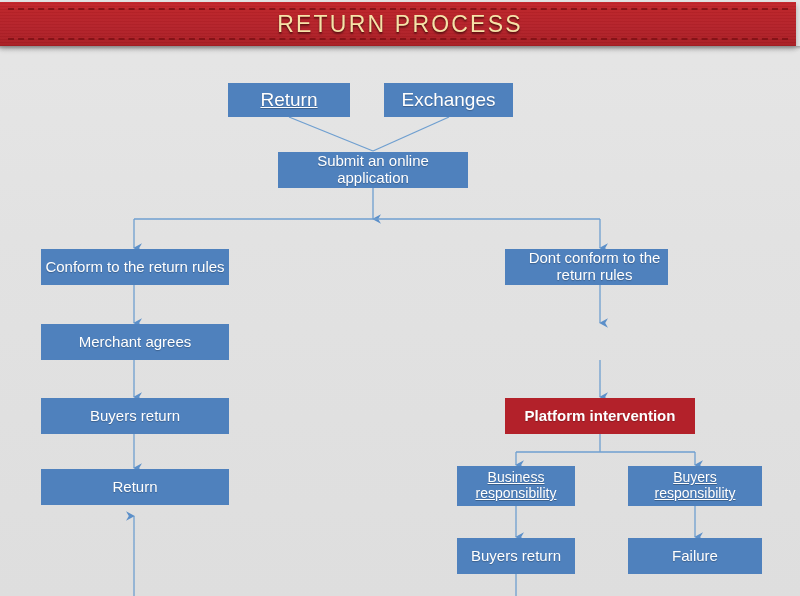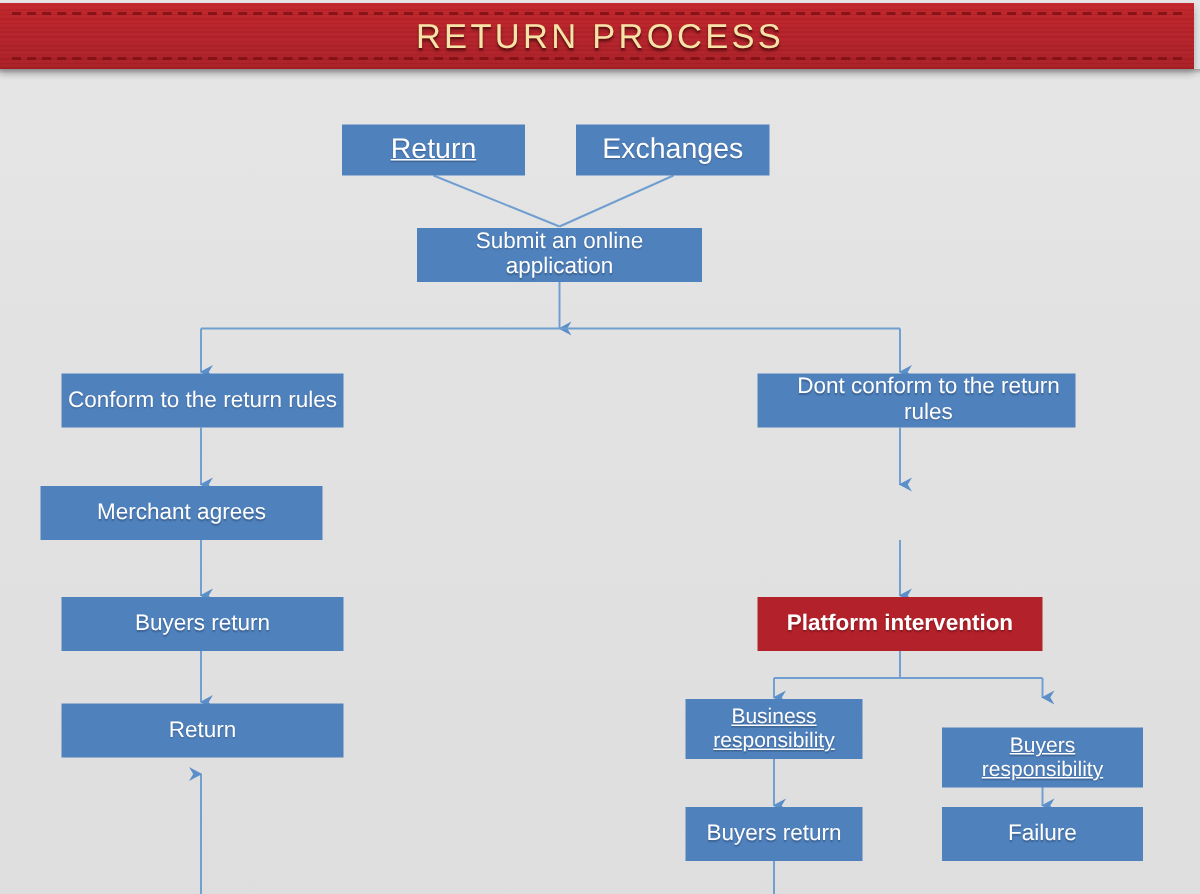--- a/index.html
+++ b/index.html
@@ -162,46 +162,46 @@
   </div>
 
   <div class="node fs-lg" style="left:384px; top:83px; width:129px; height:34px;">
     <span class="label">Exchanges</span>
   </div>
 
   <div class="node fs-md" style="left:41px; top:249px; width:188px; height:36px;">
     <span class="label">Conform to the return rules</span>
   </div>
 
-  <div class="node fs-md" style="left:27px; top:324px; width:188px; height:36px;">
+  <div class="node fs-md" style="left:41px; top:324px; width:188px; height:36px;">
     <span class="label">Merchant agrees</span>
   </div>
 
   <div class="node fs-md" style="left:41px; top:398px; width:188px; height:36px;">
     <span class="label">Buyers return</span>
   </div>
 
   <div class="node fs-md" style="left:41px; top:469px; width:188px; height:36px;">
     <span class="label">Return</span>
   </div>
 
-  <div class="node fs-md" style="left:505px; top:249px; width:212px; height:36px;padding-left:20px;">
+  <div class="node fs-md" style="left:505px; top:249px; width:163px; height:36px;padding-left:20px;">
     <span class="label">Dont conform to the return rules</span>
   </div>
 
 
   <div class="node fs-md red" style="left:505px; top:398px; width:190px; height:36px;">
     <span class="label">Platform intervention</span>
   </div>
 
   <div class="node fs-sm" style="left:457px; top:466px; width:118px; height:40px;">
     <span class="label">Business responsibility</span>
   </div>
 
-  <div class="node fs-sm" style="left:628px; top:466px; width:134px; height:40px;margin-top:19px;">
+  <div class="node fs-sm" style="left:628px; top:466px; width:134px; height:40px;">
     <span class="label">Buyers responsibility</span>
   </div>
 
   <div class="node fs-md" style="left:457px; top:538px; width:118px; height:36px;">
     <span class="label">Buyers return</span>
   </div>
 
   <div class="node fs-md" style="left:628px; top:538px; width:134px; height:36px;">
     <span class="label">Failure</span>
   </div>

